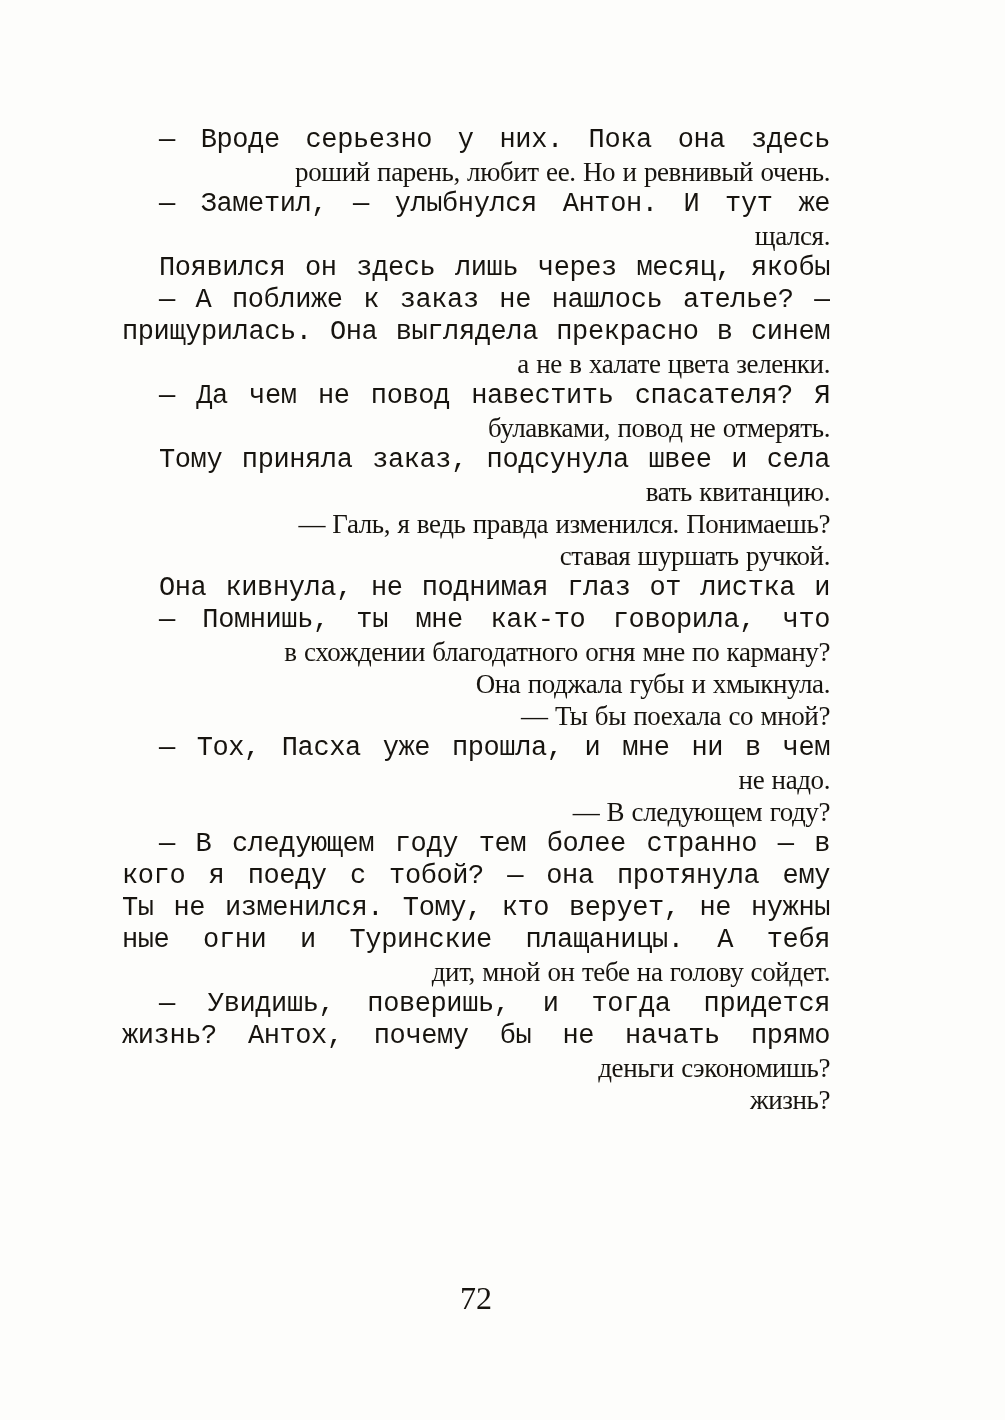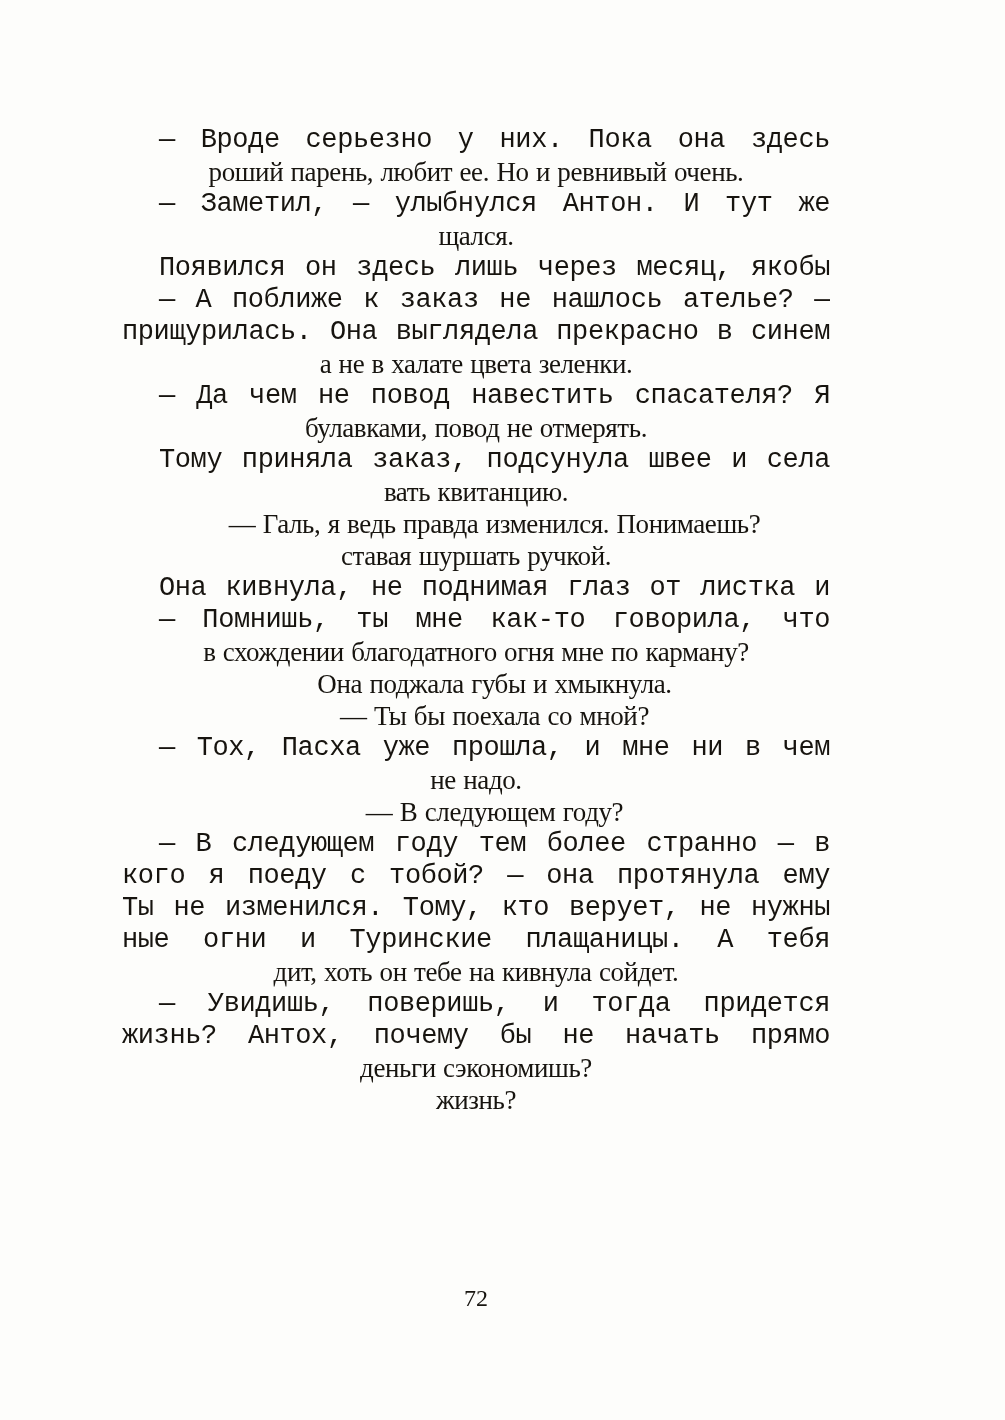--- a/index.html
+++ b/index.html
@@ -24,38 +24,38 @@
     left: 122px;
     top: 124px;
     width: 708px;
   }
   .line {
     font-size: 27px;
     line-height: 32px;
     height: 32px;
     letter-spacing: -0.4px;
     overflow: hidden;
-    text-align: center;
+    text-align: right;
     word-spacing: 1px;
   }
   .line.fill {
     text-align: justify;
     text-align-last: justify;
     font-family: Liberation Mono, monospace;
   }
   .line.first {
     padding-left: 37px;
   }
   .folio {
     position: absolute;
     left: 122px;
     top: 1282px;
     width: 708px;
     text-align: center;
-    font-size: 24px;
+    font-size: 32px;
     line-height: 32px;
     letter-spacing: 0;
   }
 </style>
 </head>
 <body>
 
 <div class="page">
   <div class="text-block">
       <div class="paragraph">
@@ -104,21 +104,21 @@
         <div class="line">не надо.</div>
       </div>
       <div class="paragraph">
         <div class="line first">— В следующем году?</div>
       </div>
       <div class="paragraph">
         <div class="line fill first">— В следующем году тем более странно — в качестве</div>
         <div class="line fill">кого я поеду с тобой? — она протянула ему квитанцию. —</div>
         <div class="line fill">Ты не изменился. Тому, кто верует, не нужны благодат-</div>
         <div class="line fill">ные огни и Туринские плащаницы. А тебя ничего не убе-</div>
-        <div class="line">дит, хоть он тебе на кивнула сойдет.</div>
+        <div class="line">дит, мной он тебе на голову сойдет.</div>
       </div>
       <div class="paragraph">
         <div class="line fill first">— Увидишь, поверишь, и тогда придется менять</div>
         <div class="line fill">жизнь? Антох, почему бы не начать прямо сегодня —</div>
         <div class="line">деньги сэкономишь?</div>
       </div>
       <div class="paragraph">
         <div class="line">жизнь?</div>
       </div>
     </div>

